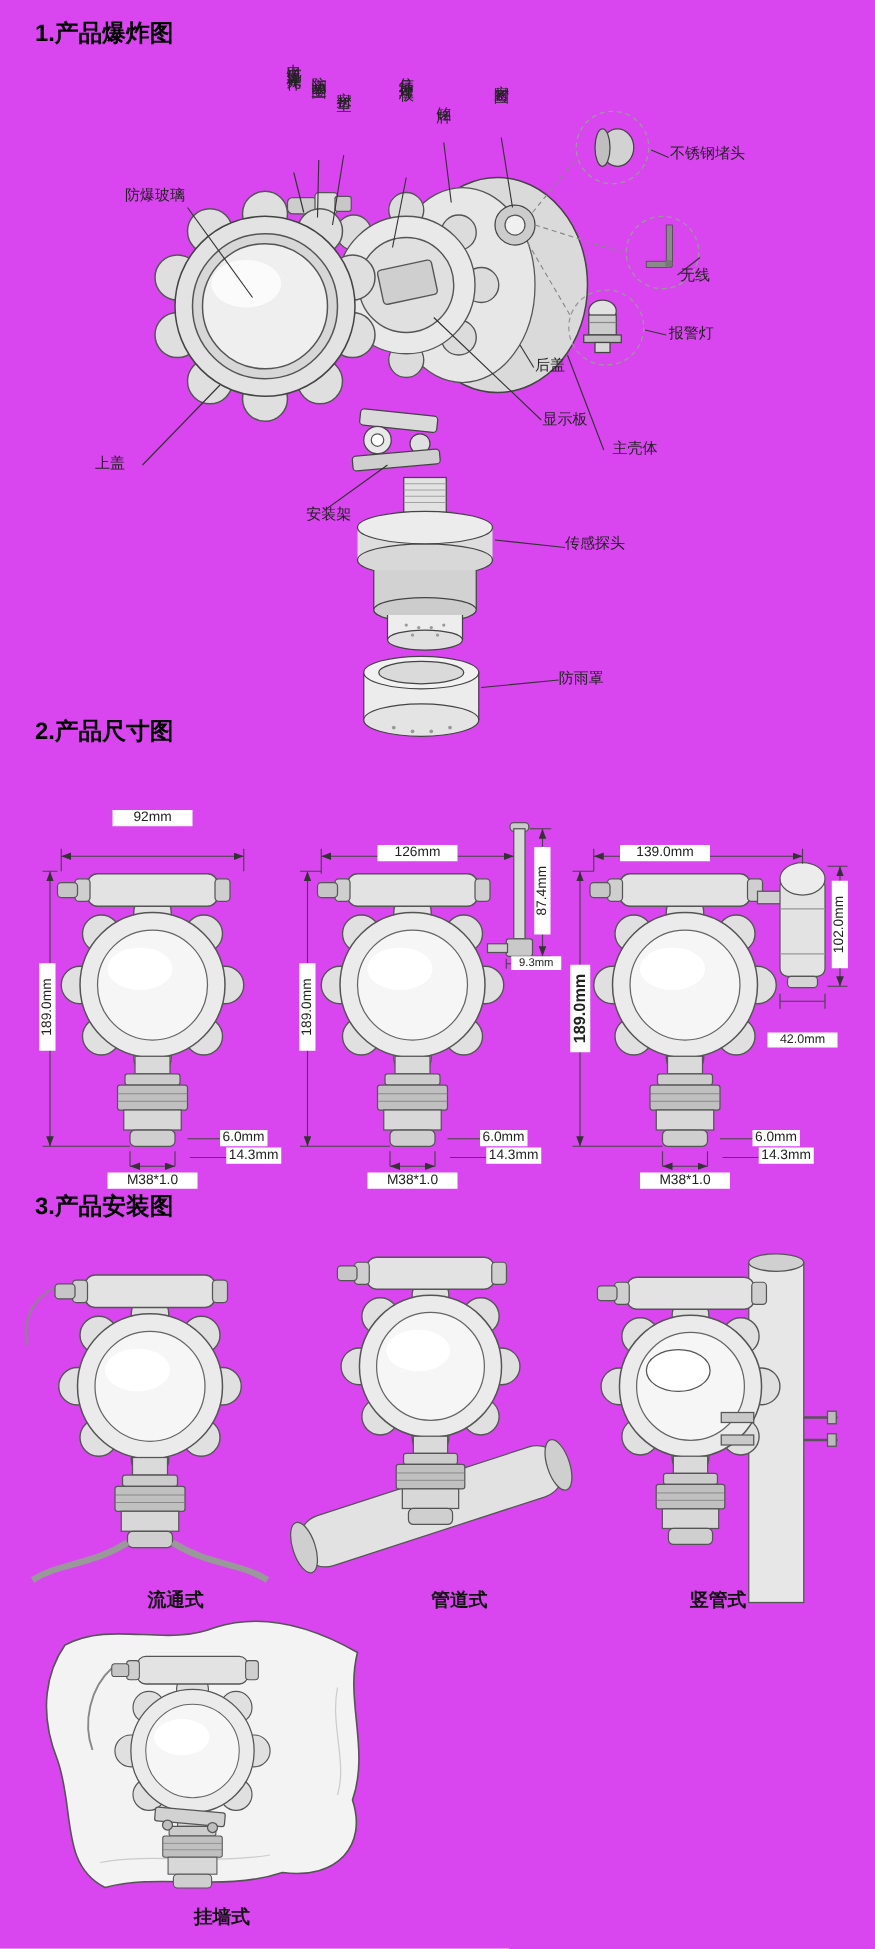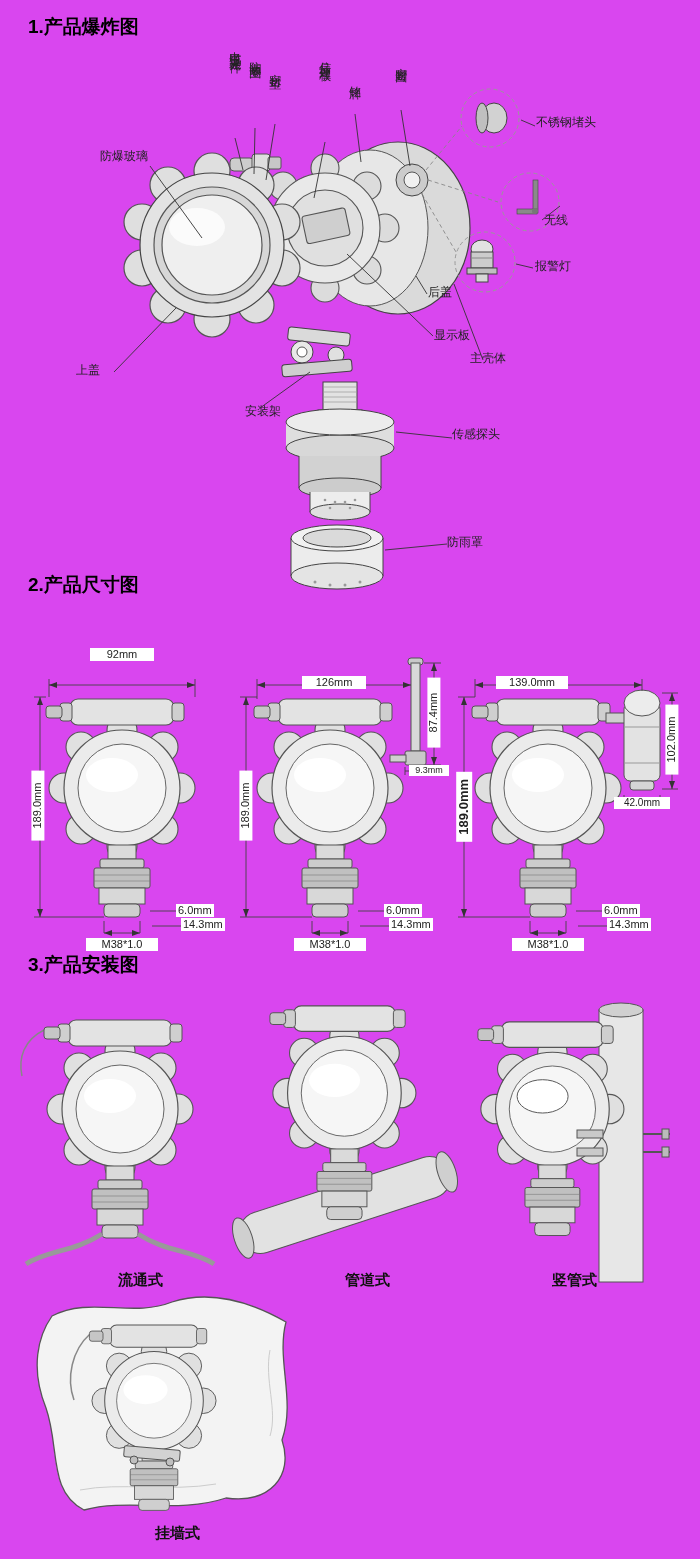--- a/index.html
+++ b/index.html
@@ -8,21 +8,21 @@
   .page { position:relative; width:700px; height:1559px; background:#d946ef; overflow:hidden; }
   .abs { position:absolute; }
   svg.abs { display:block; }
   .sec-title { position:absolute; font-size:19px; font-weight:600; color:#000; white-space:nowrap; }
   .lbl { position:absolute; font-size:12px; color:#222; white-space:nowrap; line-height:1.1; }
   .vlbl { writing-mode:vertical-rl; text-orientation:upright; letter-spacing:2px; }
   .dim { position:absolute; font-size:11px; color:#222; white-space:nowrap; text-align:center; background:#fff; padding:0 2px; line-height:1.2; }
   .rot { transform:rotate(-90deg); transform-origin:center center; }
   .big { font-size:13px; font-weight:bold; }
   .tiny { font-size:9px; }
-  .small { font-size:10px; }
+  .small { font-size:10px;margin-top:29px; }
   .inst { position:absolute; font-size:15px; font-weight:bold; color:#111; text-align:right; width:90px; white-space:nowrap; }
   .dimline { stroke:#444; stroke-width:0.9; fill:none; }
 </style>
 </head>
 <body>
 
 <div class="page">
 
   <svg width="0" height="0" style="position:absolute" aria-hidden="true">
     <defs>
@@ -214,21 +214,21 @@
   <div class="lbl vlbl" style="left:268px;top:64px">密封垫</div>
   <div class="lbl vlbl" style="left:318px;top:52px">信号处理板</div>
   <div class="lbl vlbl" style="left:348px;top:76px">铭牌</div>
   <div class="lbl vlbl" style="left:394px;top:58px">密封圈</div>
   <div class="lbl" style="left:100px;top:150px">防爆玻璃</div>
   <div class="lbl" style="left:536px;top:116px">不锈钢堵头</div>
   <div class="lbl" style="left:544px;top:214px">无线</div>
   <div class="lbl" style="left:535px;top:260px">报警灯</div>
   <div class="lbl" style="left:428px;top:286px">后盖</div>
   <div class="lbl" style="left:434px;top:329px">显示板</div>
-  <div class="lbl" style="left:470px;top:352px">主壳体</div>
+  <div class="lbl" style="left:490px;top:352px">主壳体</div>
   <div class="lbl" style="left:76px;top:364px">上盖</div>
   <div class="lbl" style="left:245px;top:405px">安装架</div>
   <div class="lbl" style="left:452px;top:428px">传感探头</div>
   <div class="lbl" style="left:447px;top:536px">防雨罩</div>
 
   <div class="sec-title" style="left:28px;top:572px">2.产品尺寸图</div>
 
   <svg class="abs" style="left:0;top:655px" width="700" height="320" viewBox="0 0 700 320">
     <defs>
       <marker id="ar" markerWidth="9" markerHeight="7" refX="8" refY="3" orient="auto-start-reverse" markerUnits="userSpaceOnUse">

